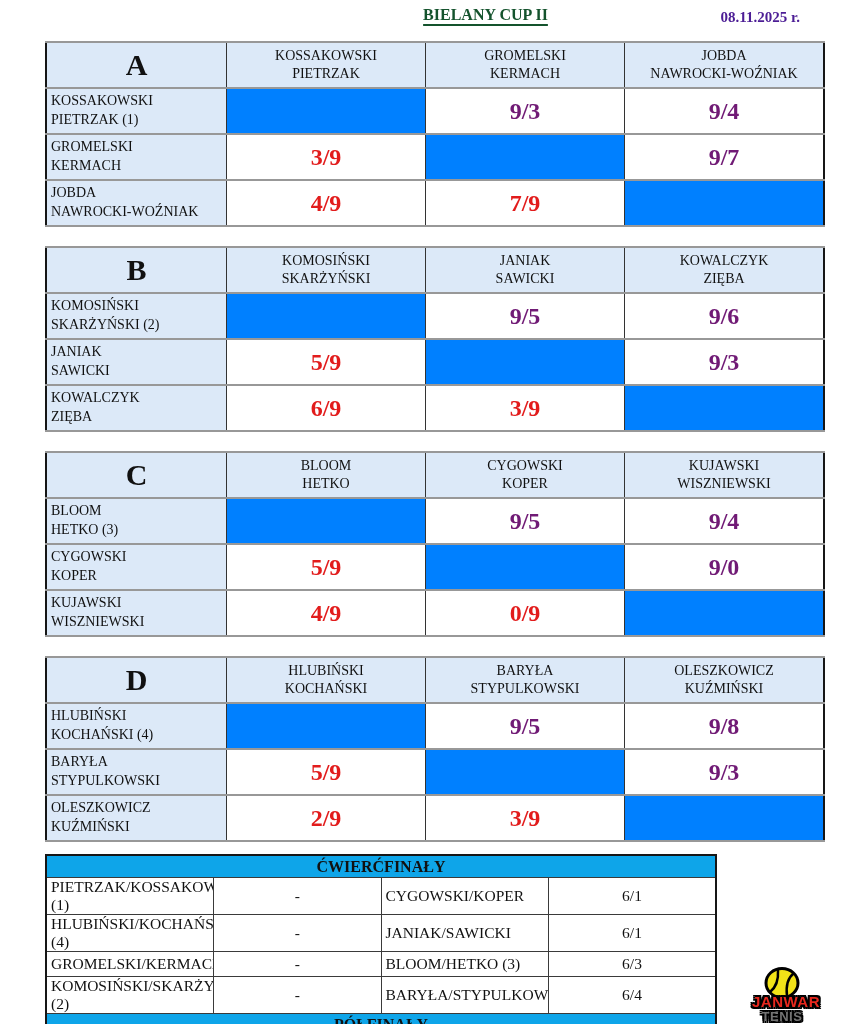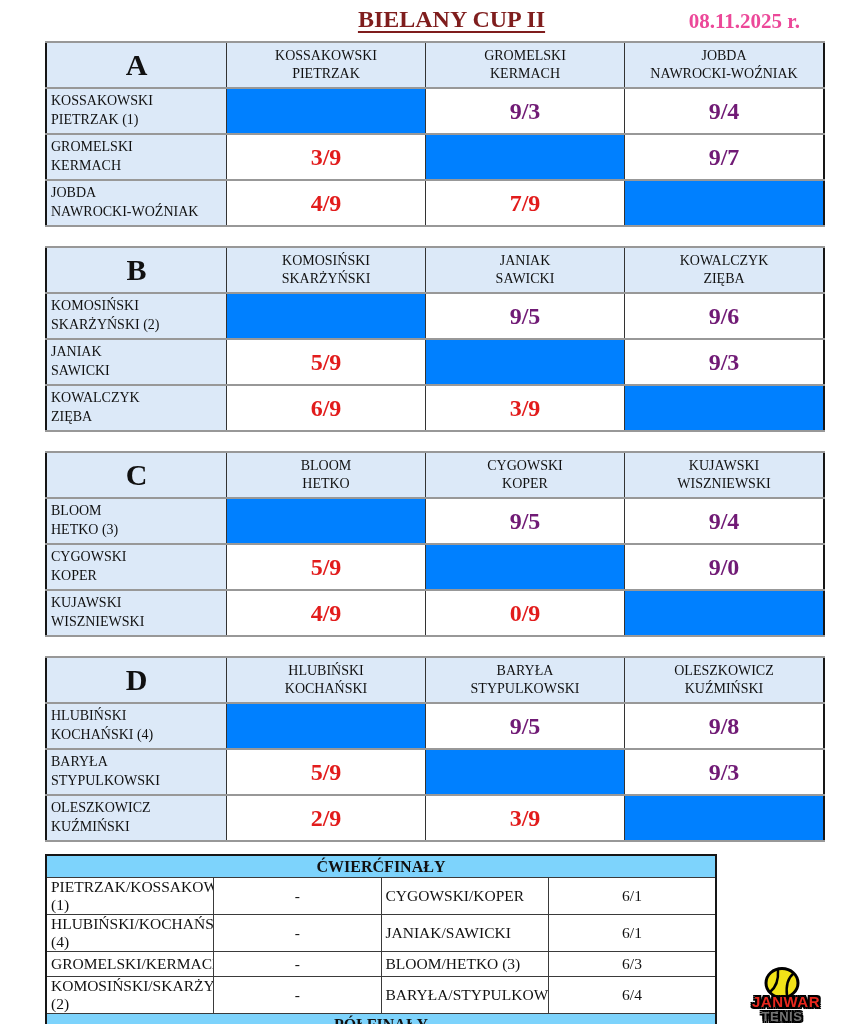--- a/index.html
+++ b/index.html
@@ -1,42 +1,42 @@
 <!DOCTYPE html>
 <html><head>
 <meta charset="utf-8">
 <style>
   html,body{margin:0;padding:0;background:#fff;}
   .page{position:relative;width:861px;height:1024px;background:#ffffff;
         font-family:"Liberation Serif",serif;overflow:hidden;}
   
   .hdr{position:relative;height:41px;}
-  .title{position:absolute;top:6px;left:50%;transform:translateX(-50%);margin-left:21px;
-         font-size:24px;font-weight:bold;text-decoration:underline;
-         text-decoration-thickness:2px;text-underline-offset:4px;color:#7f1d1d;white-space:nowrap;}
-  .date{position:absolute;top:9px;right:61px;font-size:21px;font-weight:bold;color:#ec4899;white-space:nowrap;}
+  .title{position:absolute;top:6px;left:50%;transform:translateX(-50%);margin-left:55px;
+         font-size:16px;font-weight:bold;text-decoration:underline;
+         text-decoration-thickness:2px;text-underline-offset:4px;color:#14532d;white-space:nowrap;}
+  .date{position:absolute;top:9px;right:61px;font-size:15px;font-weight:bold;color:#4c1d95;white-space:nowrap;}
   
   table{border-collapse:collapse;table-layout:fixed;}
   .group{width:765px;margin:0 0 19px 45px;border:2px solid #161616;}
   .group td{border-left:1px solid #333;border-right:1px solid #333;
             border-top:2px solid #989898;border-bottom:2px solid #989898;
             height:42px;overflow:hidden;}
   .group tr.ghead td{background:#dce9f8;}
   .glabel{font-size:30px;font-weight:bold;text-align:center;color:#111;}
   .gcol{font-size:14px;text-align:center;white-space:pre-line;line-height:1.3;color:#111;}
   .gname{font-size:14px;background:#dce9f8;padding:0 3px 0 4px;white-space:pre-line;line-height:1.35;color:#111;}
   .score{font-size:24px;font-weight:bold;text-align:center;background:#fff;}
   .win{color:#701a75;}
   .loss{color:#e21c1c;}
   .diag{background:#0080ff;}
   .c1{width:177px;} .c2{width:196px;} .c3{width:196px;} .c4{width:196px;}
   
   .bracket{width:672px;margin:0 0 0 45px;border:2px solid #161616;}
   .bracket td{border:1px solid #3a3a3a;padding:0 4px;overflow:hidden;}
-  .bracket tr.bhead td{background:#7dd3fc;text-align:center;font-weight:bold;
+  .bracket tr.bhead td{background:#0ea5e9;text-align:center;font-weight:bold;
                        font-size:16px;height:21px;color:#111;}
   .bracket tr.match td{height:24px;background:#fff;font-size:15.5px;color:#111;}
   .bp1,.bp2{text-align:left;}
   .bdash{text-align:center;}
   .bscore{text-align:center;font-size:15px;}
   .q1{width:292px;} .q2{width:37px;} .q3{width:284px;} .q4{width:55px;}
   
   .logo{position:absolute;left:752px;top:966px;width:60px;text-align:center;
         font-family:"Liberation Sans",sans-serif;}
   .logo svg{display:block;margin:0 auto;}

